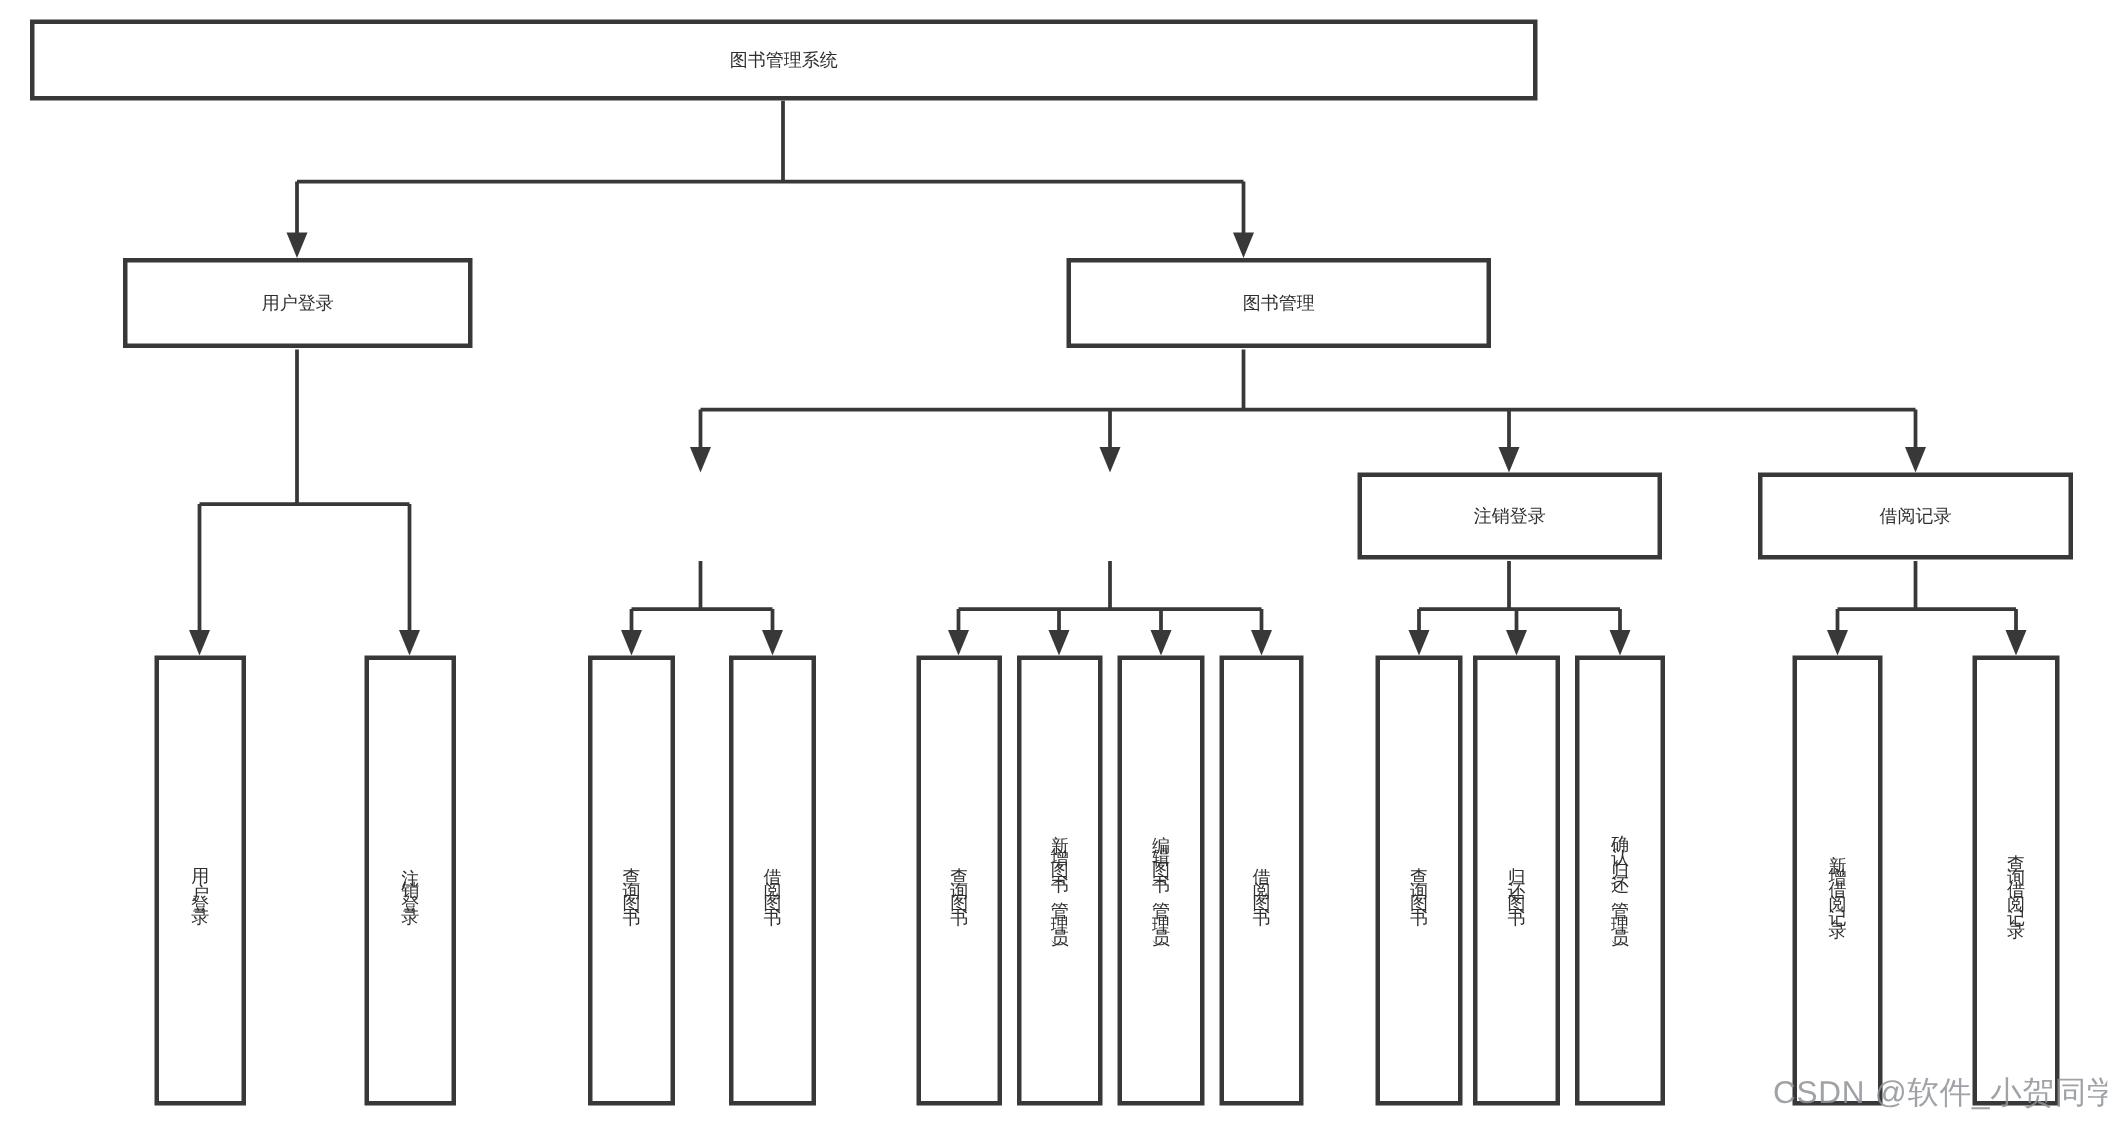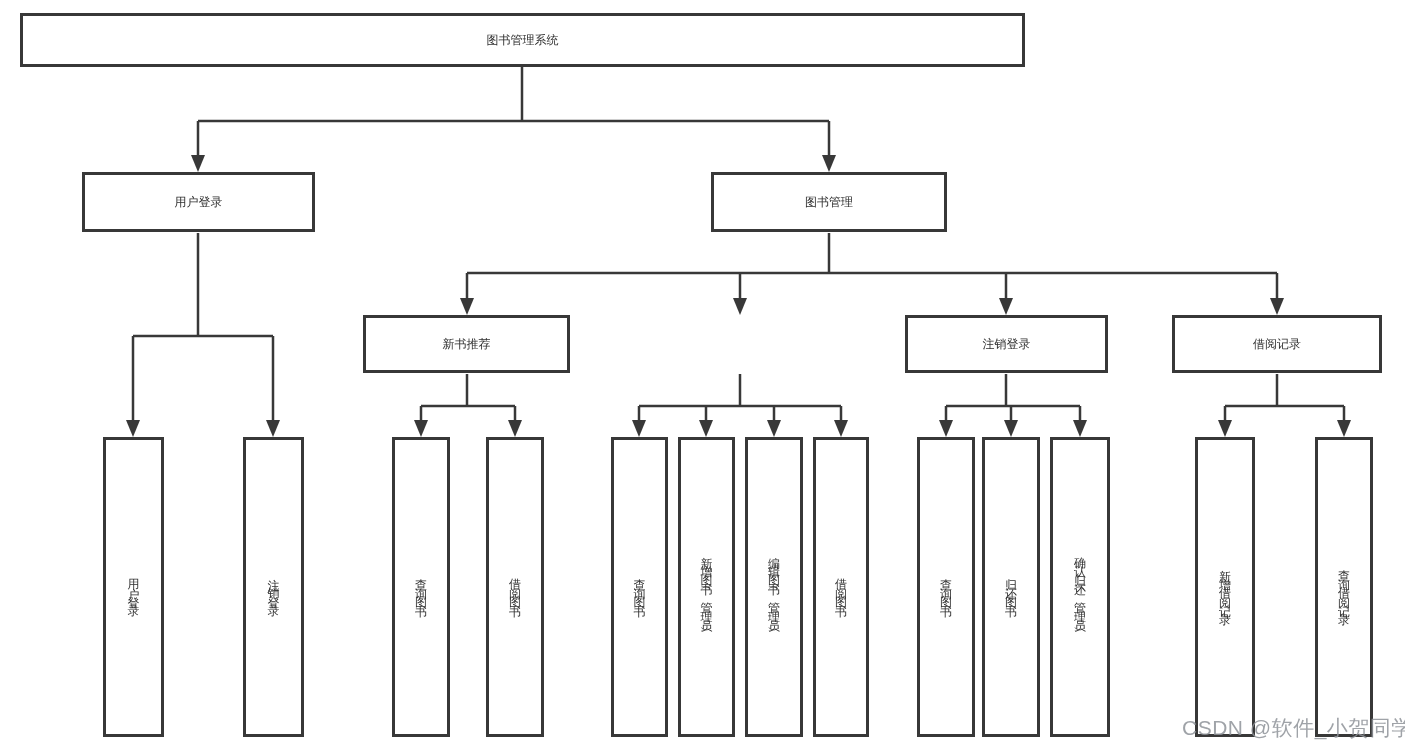--- a/index.html
+++ b/index.html
@@ -35,21 +35,21 @@
   }
   .node.vert span {
     writing-mode: vertical-rl;
     text-orientation: mixed;
     letter-spacing: 9px;
     line-height: 1;
   }
   
   .n-root      { left: 20px;   top: 13px;  width: 1005px; height: 54px; }
   .n-l2-0      { left: 82px;   top: 172px; width: 233px;  height: 60px; }
-  .n-l2-1      { left: 711px;  top: 172px; width: 236px;  height: 60px; }
+  .n-l2-1      { left: 711px;  top: 172px; width: 283px;  height: 60px; }
   .n-l3-0      { left: 363px;  top: 315px; width: 207px;  height: 58px; }
   .n-l3-1      { left: 633px;  top: 315px; width: 215px;  height: 58px; }
   .n-l3-2      { left: 905px;  top: 315px; width: 203px;  height: 58px; }
   .n-l3-3      { left: 1172px; top: 315px; width: 210px;  height: 58px; }
   
   .n-leaf      { top: 437px; height: 300px; }
   .n-leaf-0  { left: 103px;  width: 61px; }
   .n-leaf-1  { left: 243px;  width: 61px; }
   .n-leaf-2  { left: 392px;  width: 58px; }
   .n-leaf-3  { left: 486px;  width: 58px; }
@@ -116,23 +116,20 @@
     <span>图书管理系统</span>
   </div>
 
   <div class="node n-l2-0">
     <span>用户登录</span>
   </div>
   <div class="node n-l2-1">
     <span>图书管理</span>
   </div>
 
-  <div class="node n-l3-0">
-    <span>新书推荐</span>
-  </div>
   <div class="node n-l3-2">
     <span>注销登录</span>
   </div>
   <div class="node n-l3-3">
     <span>借阅记录</span>
   </div>
 
   <div class="node vert n-leaf n-leaf-0">
     <span>用户登录</span>
   </div>

